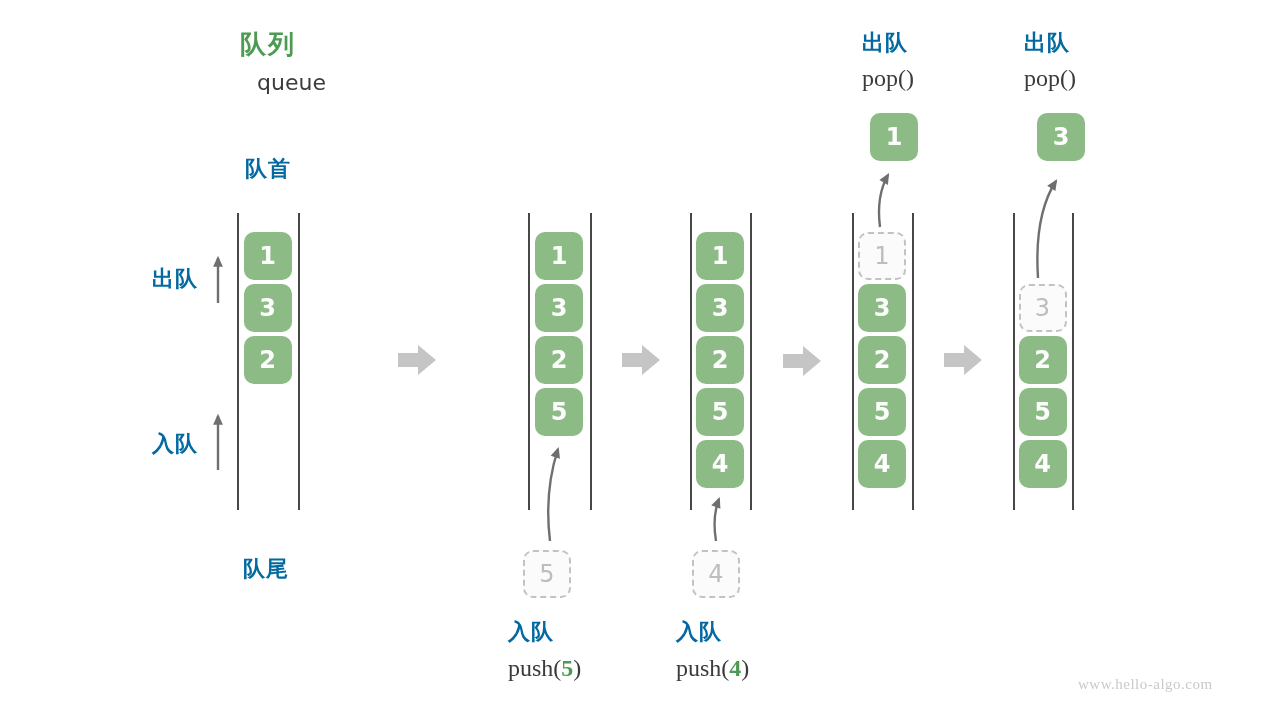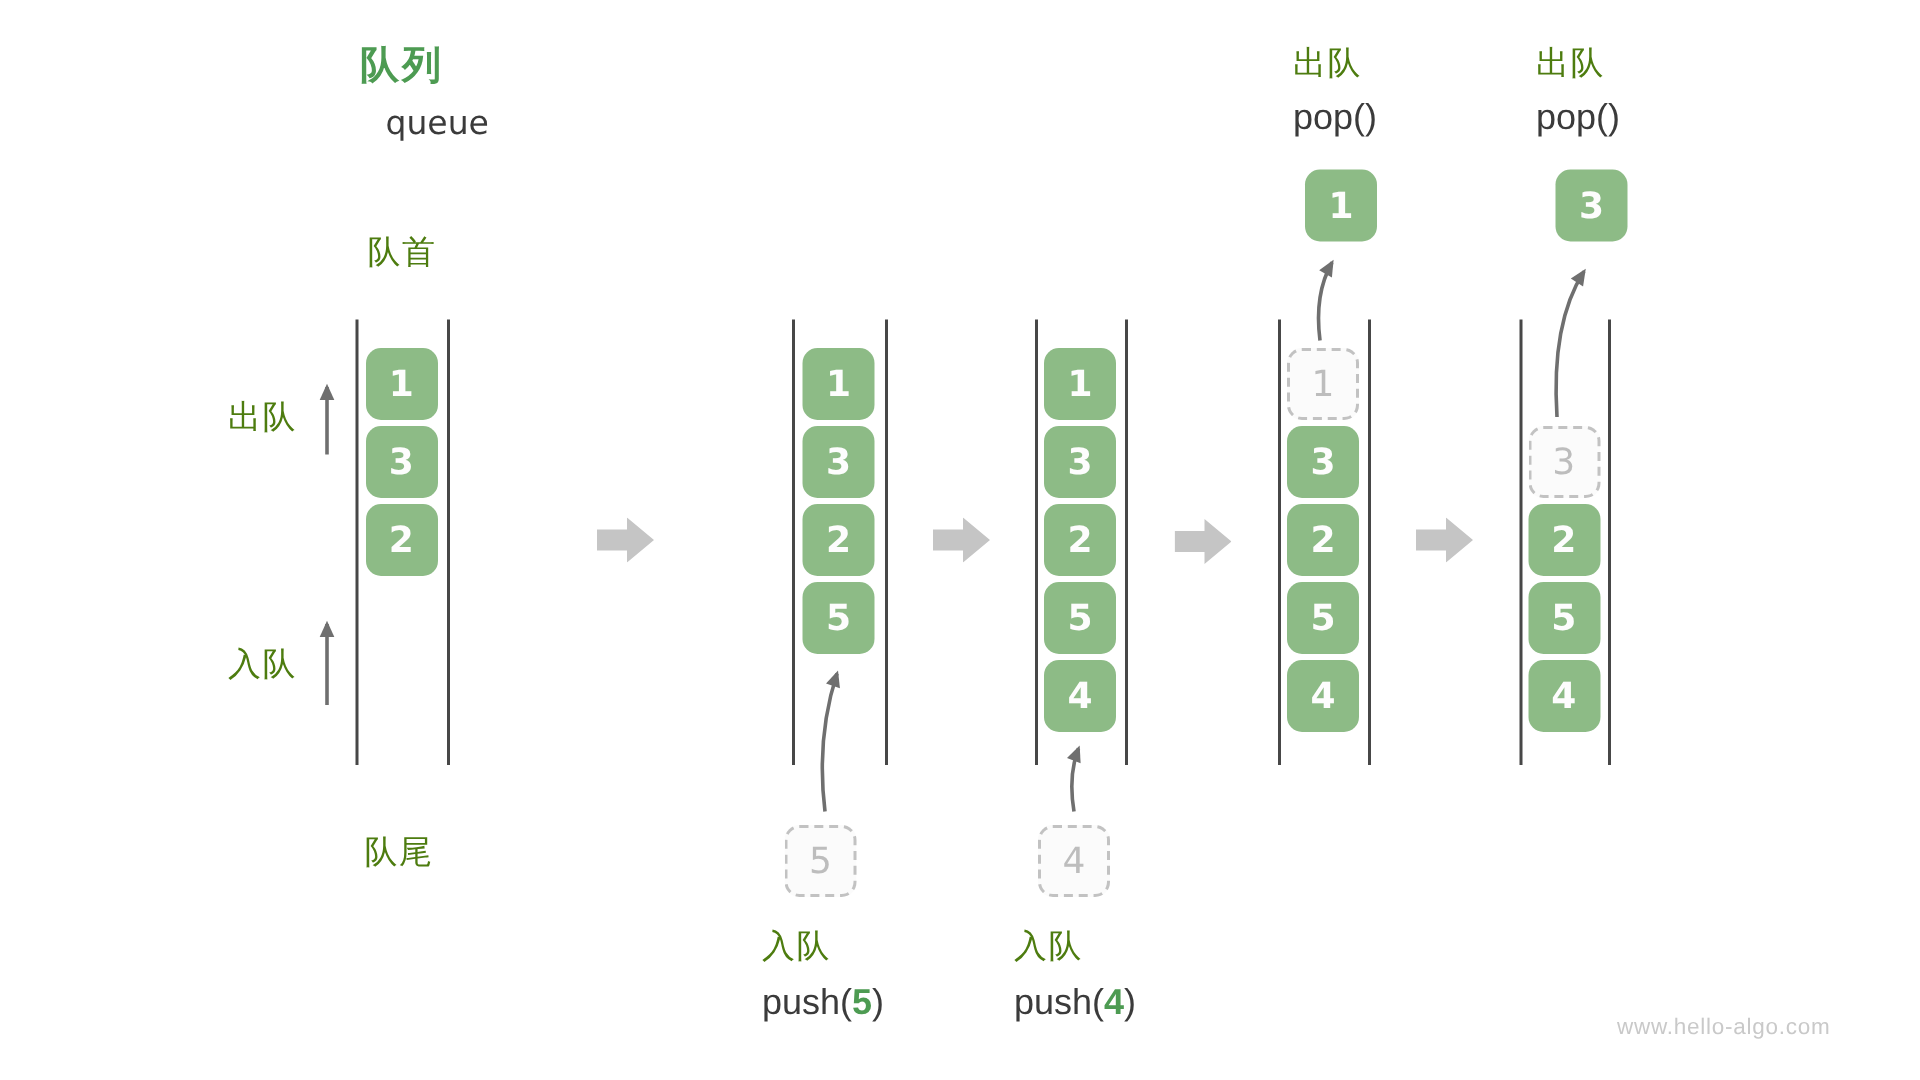--- a/index.html
+++ b/index.html
@@ -4,22 +4,22 @@
 <style>
   * { margin:0; padding:0; box-sizing:border-box; }
   html,body { background:#ffffff; }
   body {
     width:1280px; height:720px; position:relative; overflow:hidden;
     font-family:"DejaVu Sans","Liberation Sans",sans-serif;
     color:#3B3B3B;
   }
   #canvas { position:absolute; inset:0; width:1280px; height:547px; background:#fff; }
   .abs { position:absolute; line-height:1.15; white-space:nowrap; }
-  .zh  { font-weight:normal; font-size:22px; color:#4d7c0f; letter-spacing:1px; }
-  .mono{ font-family:Liberation Sans, sans-serif; }
+  .zh  { font-weight:bold; font-size:22px; color:#0369a1; letter-spacing:1px; }
+  .mono{ font-family:Liberation Serif, serif; }
 
   .title-zh { font-size:26px; font-weight:bold; color:#4D9B52; letter-spacing:2px; }
   .title-en { font-size:22px; color:#3B3B3B;margin-left:24px; }
 
   .wall { position:absolute; width:1.5px; background:#474747; top:213px; height:297px; }
 
   .qbox {
     position:absolute; width:48px; height:48px; border-radius:10px;
     background:#8DBB86; color:#FDFDFD;
     font-size:24px; font-weight:bold;

